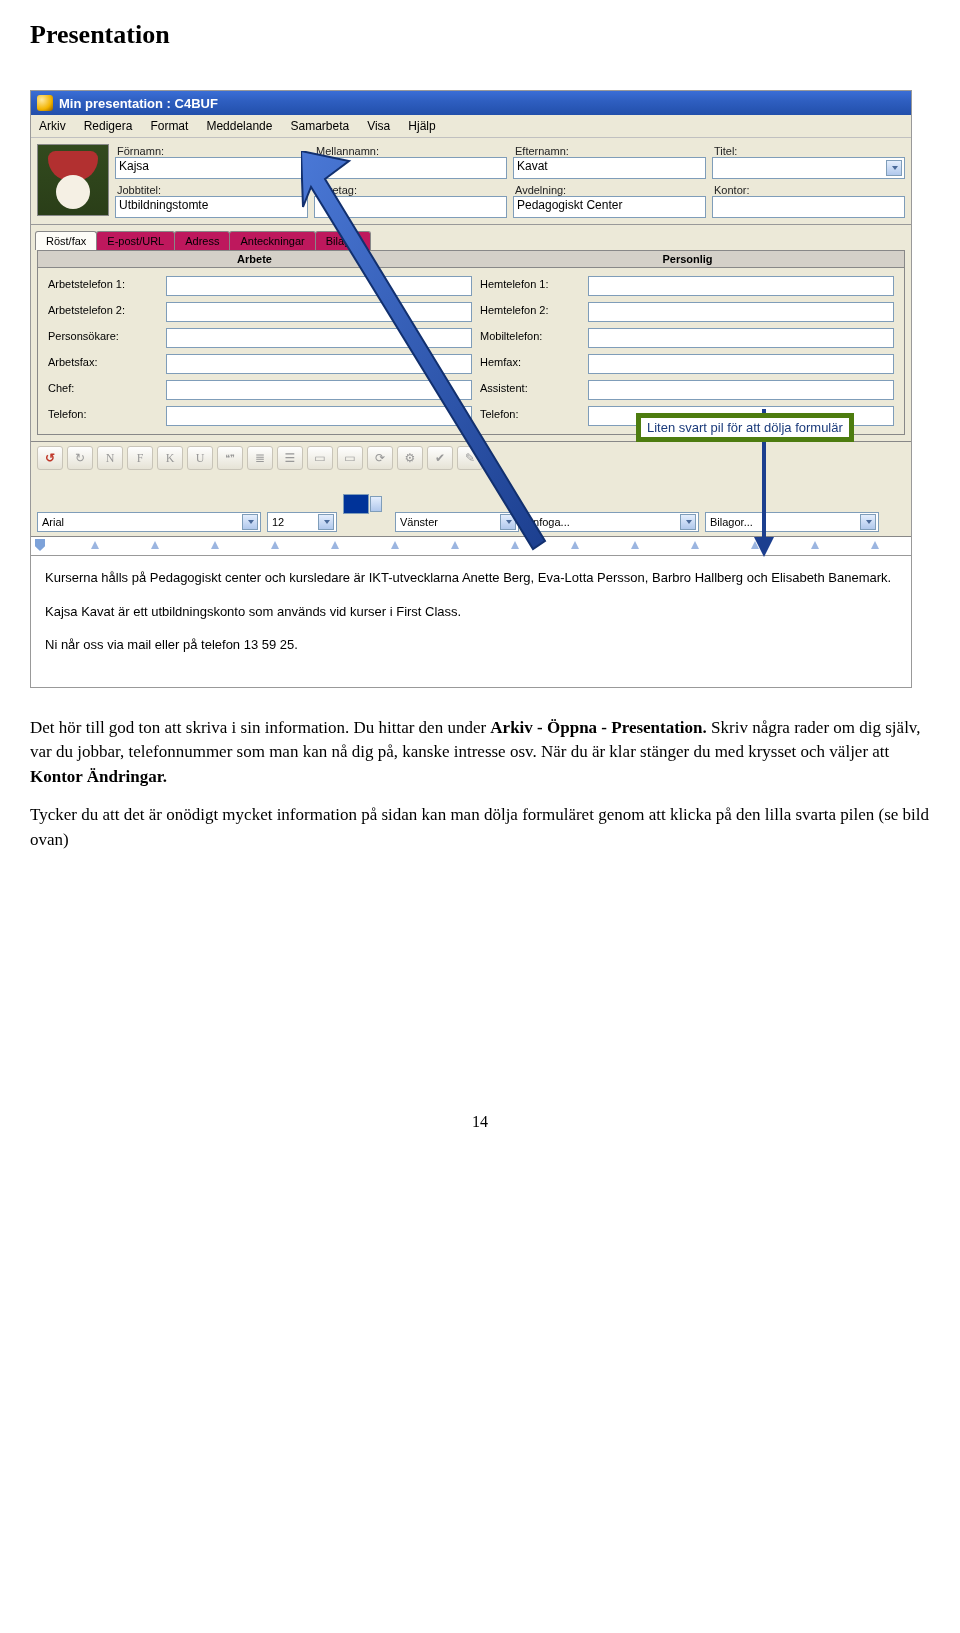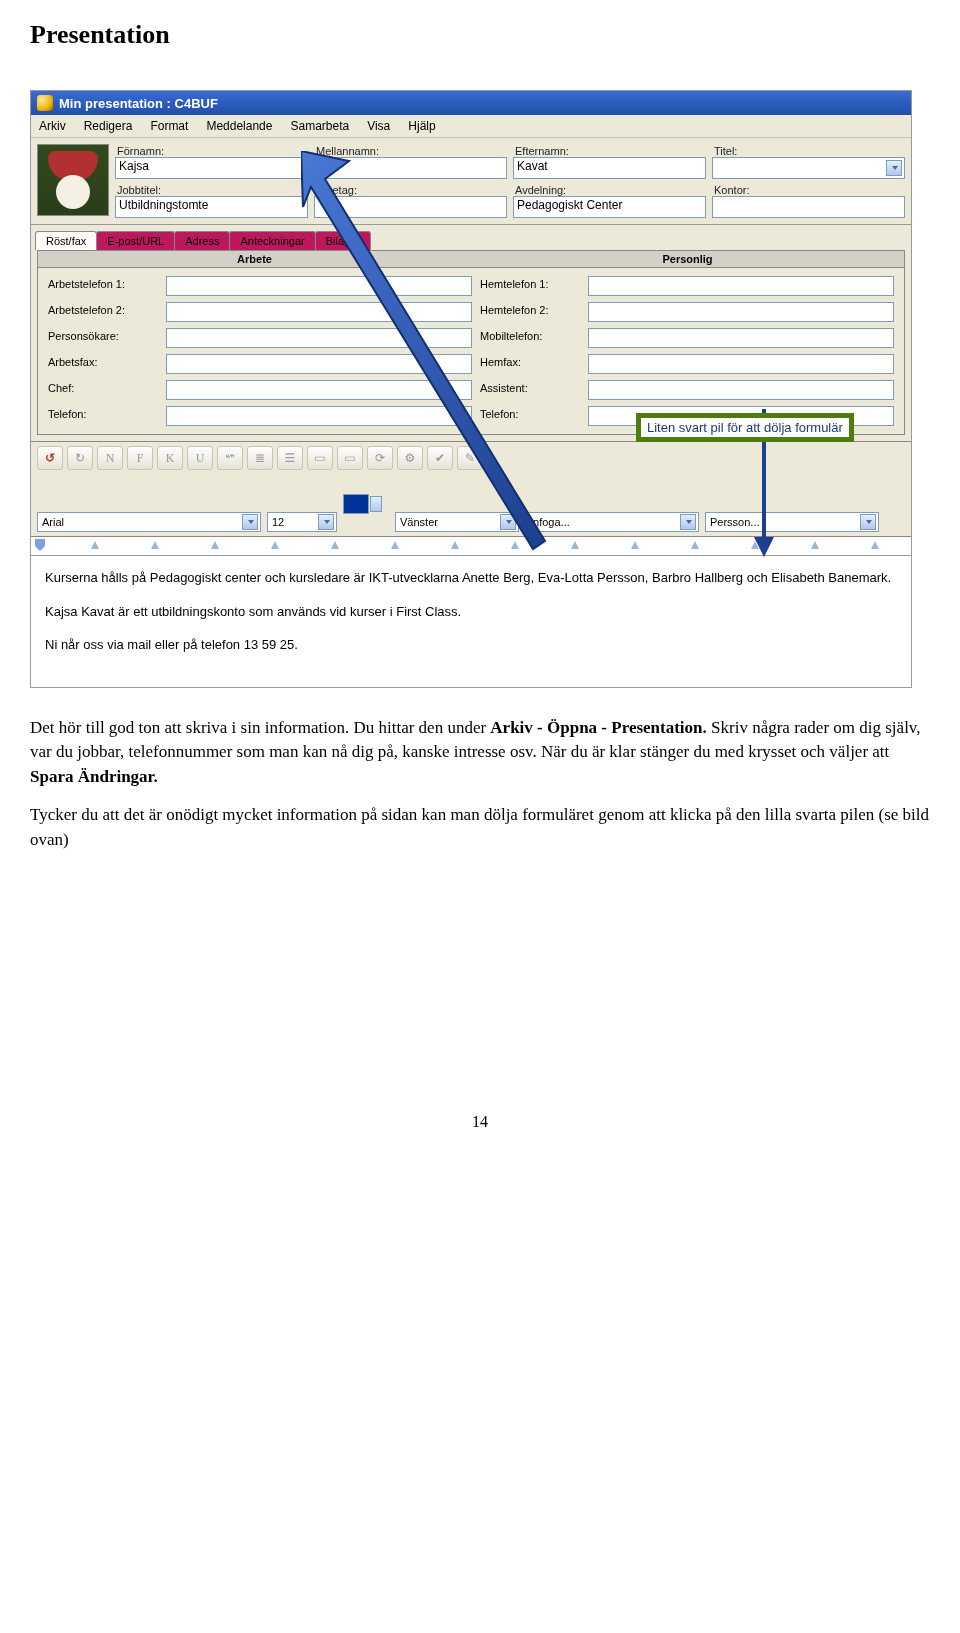--- a/index.html
+++ b/index.html
@@ -440,21 +440,21 @@
     <div class="tbtn">✔</div>
     <div class="tbtn">✎</div>
   </div>
   <div class="fmt-row2">
     <div class="combo" style="width:200px;">Arial</div>
     <div class="combo" style="width:46px;">12</div>
     <div class="swatch"></div>
     <div style="width:14px;"></div>
     <div class="combo" style="width:100px;">Vänster</div>
     <div class="combo" style="width:150px;">Infoga...</div>
-    <div class="combo" style="width:150px;">Persson...</div>
+    <div class="combo" style="width:150px;">Bilagor...</div>
   </div>
 
   <div class="ruler">
     <span class="mark" style="left:60px;"></span>
     <span class="mark" style="left:120px;"></span>
     <span class="mark" style="left:180px;"></span>
     <span class="mark" style="left:240px;"></span>
     <span class="mark" style="left:300px;"></span>
     <span class="mark" style="left:360px;"></span>
     <span class="mark" style="left:420px;"></span>
@@ -487,18 +487,18 @@
 
   <svg class="small-arrow" viewBox="0 0 30 150">
     <line x1="15" y1="0" x2="15" y2="130" stroke="#1c3f8f" stroke-width="4"></line>
     <polygon points="5,128 25,128 15,148" fill="#1c3f8f"></polygon>
   </svg>
 
 </div>
 
 <div class="doc-body">
   <p>
-    <span>Det hör till god ton att skriva i sin information. Du hittar den under </span><b>Arkiv - Öppna - Presentation.</b><span> Skriv några rader om dig själv, var du jobbar, telefonnummer som man kan nå dig på, kanske intresse osv. När du är klar stänger du med krysset och väljer att </span><b>Spara Ändringar.</b>
+    <span>Det hör till god ton att skriva i sin information. Du hittar den under </span><b>Arkiv - Öppna - Presentation.</b><span> Skriv några rader om dig själv, var du jobbar, telefonnummer som man kan nå dig på, kanske intresse osv. När du är klar stänger du med krysset och väljer att </span><b>Kontor Ändringar.</b>
   </p>
   <p>Tycker du att det är onödigt mycket information på sidan kan man dölja formuläret genom att klicka på den lilla svarta pilen (se bild ovan)</p>
 </div>
 
 <div class="page-num">14</div>
 
 </body></html>

